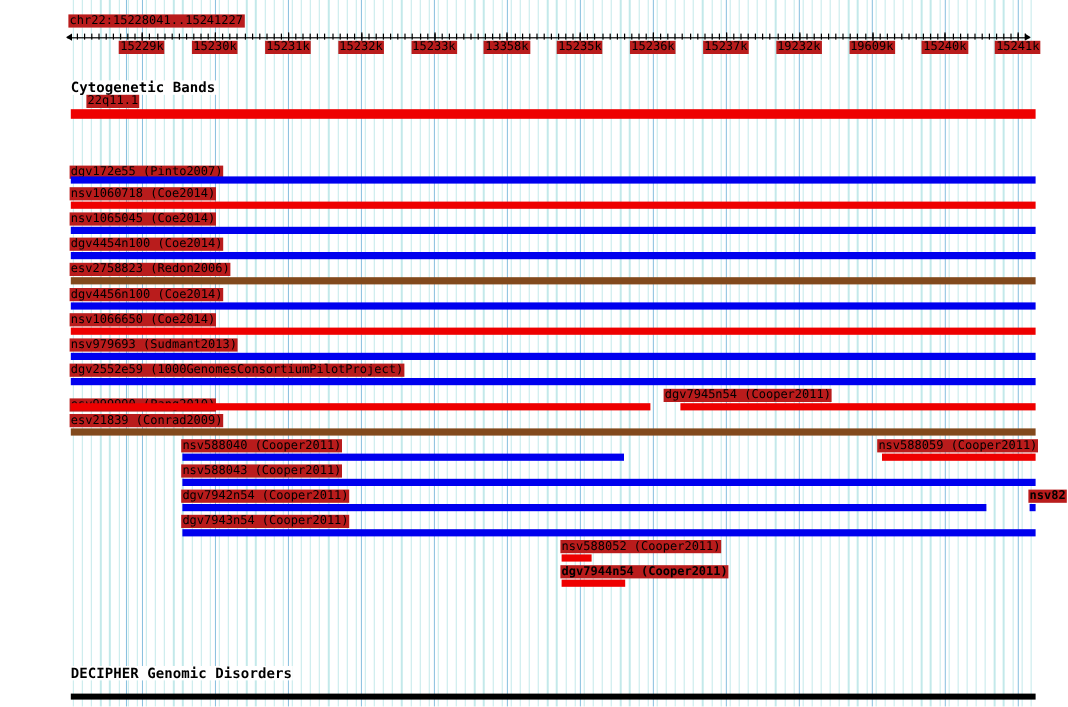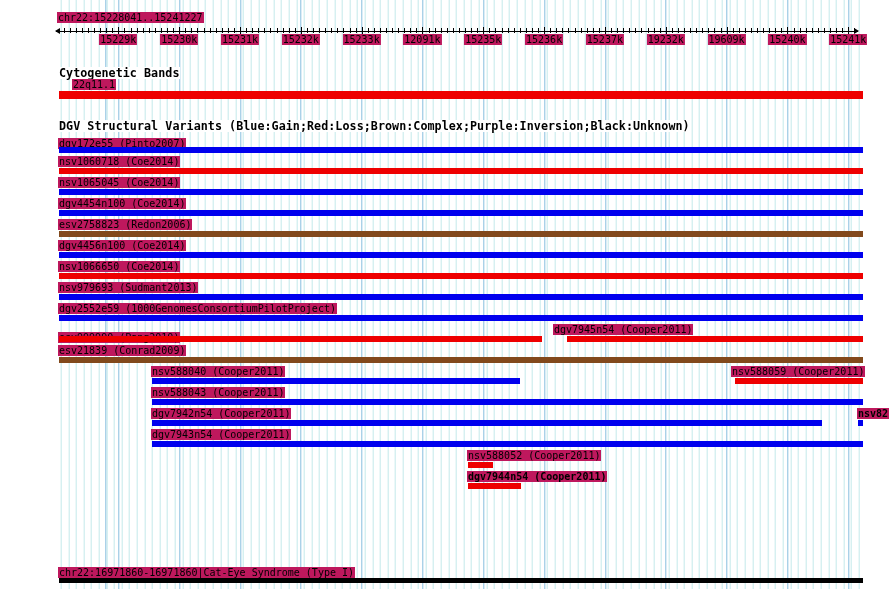--- a/index.html
+++ b/index.html
@@ -10,21 +10,21 @@
   
   .grid{
     position:absolute;left:59px;top:0;width:804px;height:589px;
     background-image:
       repeating-linear-gradient(90deg, var(--grid-major) 0 1px, transparent 1px 60.83px),
       repeating-linear-gradient(90deg, var(--grid-light) 0 1px, transparent 1px 7.6px);
     background-position:59.3px 0, 1.7px 0;
   }
   .txt{
     position:absolute;font:10px/11px "DejaVu Sans Mono",monospace;
-    background:#be185d;white-space:pre;padding:0 1px;
+    background:#b91c1c;white-space:pre;padding:0 1px;
   }
   .hdr{
     position:absolute;font:bold 11.7px/12px "DejaVu Sans Mono",monospace;
     background:#fff;white-space:pre;padding:0 1px;letter-spacing:0.05px;
   }
   .bar{position:absolute;height:6px;}
   .axis{position:absolute;left:56px;top:31px;width:802px;height:1px;background:#000;}
   .tick{position:absolute;width:1px;background:#000;}
   .ticklabel{transform:translateX(-50%);}
   .arrow{position:absolute;width:0;height:0;border-top:3px solid transparent;border-bottom:3px solid transparent;}
@@ -177,42 +177,41 @@
       <div class="txt ticklabel" style="left: 118.3px; top: 34px;">15229k</div>
       <div class="tick" style="left: 179.2px; top: 27px; height: 7px;"></div>
       <div class="txt ticklabel" style="left: 179.2px; top: 34px;">15230k</div>
       <div class="tick" style="left: 240px; top: 27px; height: 7px;"></div>
       <div class="txt ticklabel" style="left: 240px; top: 34px;">15231k</div>
       <div class="tick" style="left: 300.8px; top: 27px; height: 7px;"></div>
       <div class="txt ticklabel" style="left: 300.8px; top: 34px;">15232k</div>
       <div class="tick" style="left: 361.6px; top: 27px; height: 7px;"></div>
       <div class="txt ticklabel" style="left: 361.6px; top: 34px;">15233k</div>
       <div class="tick" style="left: 422.4px; top: 27px; height: 7px;"></div>
-      <div class="txt ticklabel" style="left: 422.4px; top: 34px;">12091k</div>
+      <div class="txt ticklabel" style="left: 422.4px; top: 34px;">13358k</div>
       <div class="tick" style="left: 483.3px; top: 27px; height: 7px;"></div>
       <div class="txt ticklabel" style="left: 483.3px; top: 34px;">15235k</div>
       <div class="tick" style="left: 544.1px; top: 27px; height: 7px;"></div>
       <div class="txt ticklabel" style="left: 544.1px; top: 34px;">15236k</div>
       <div class="tick" style="left: 604.9px; top: 27px; height: 7px;"></div>
       <div class="txt ticklabel" style="left: 604.9px; top: 34px;">15237k</div>
       <div class="tick" style="left: 665.7px; top: 27px; height: 7px;"></div>
       <div class="txt ticklabel" style="left: 665.7px; top: 34px;">19232k</div>
       <div class="tick" style="left: 726.5px; top: 27px; height: 7px;"></div>
       <div class="txt ticklabel" style="left: 726.5px; top: 34px;">19609k</div>
       <div class="tick" style="left: 787.4px; top: 27px; height: 7px;"></div>
       <div class="txt ticklabel" style="left: 787.4px; top: 34px;">15240k</div>
       <div class="tick" style="left: 848.2px; top: 27px; height: 7px;"></div>
       <div class="txt ticklabel" style="left: 848.2px; top: 34px;">15241k</div>
     </div>
 
   <div class="hdr" style="left:58px;top:67px;">Cytogenetic Bands</div>
   <div class="txt" style="left:72px;top:79px;">22q11.1</div>
   <div class="bar" id="cyto-bar" style="left: 59px; top: 91px; width: 804px; height: 8px; background: rgb(238, 0, 0);"></div>
 
-  <div class="hdr" style="left:58px;top:120px;">DGV Structural Variants (Blue:Gain;Red:Loss;Brown:Complex;Purple:Inversion;Black:Unknown)</div>
   <div id="dgv-rows">
       <div class="txt" style="left: 58px; top: 138px;">dgv172e55 (Pinto2007)</div>
       <div class="bar" style="left: 59px; top: 147px; width: 804px; height: 6px; background: rgb(0, 0, 238);"></div>
       <div class="txt" style="left: 58px; top: 156px;">nsv1060718 (Coe2014)</div>
       <div class="bar" style="left: 59px; top: 168px; width: 804px; height: 6px; background: rgb(238, 0, 0);"></div>
       <div class="txt" style="left: 58px; top: 177px;">nsv1065045 (Coe2014)</div>
       <div class="bar" style="left: 59px; top: 189px; width: 804px; height: 6px; background: rgb(0, 0, 238);"></div>
       <div class="txt" style="left: 58px; top: 198px;">dgv4454n100 (Coe2014)</div>
       <div class="bar" style="left: 59px; top: 210px; width: 804px; height: 6px; background: rgb(0, 0, 238);"></div>
       <div class="txt" style="left: 58px; top: 219px;">esv2758823 (Redon2006)</div>
@@ -242,15 +241,15 @@
       <div class="txt" style="left: 857px; top: 408px; font-weight: bold;">nsv82</div>
       <div class="bar" style="left: 858px; top: 420px; width: 5px; height: 6px; background: rgb(0, 0, 238);"></div>
       <div class="txt" style="left: 151px; top: 429px;">dgv7943n54 (Cooper2011)</div>
       <div class="bar" style="left: 152px; top: 441px; width: 711px; height: 6px; background: rgb(0, 0, 238);"></div>
       <div class="txt" style="left: 467px; top: 450px;">nsv588052 (Cooper2011)</div>
       <div class="bar" style="left: 468px; top: 462px; width: 25px; height: 6px; background: rgb(238, 0, 0);"></div>
       <div class="txt" style="left: 467px; top: 471px; font-weight: bold;">dgv7944n54 (Cooper2011)</div>
       <div class="bar" style="left: 468px; top: 483px; width: 53px; height: 6px; background: rgb(238, 0, 0);"></div>
     </div>
 
-  <div class="txt" style="left:58px;top:567px;">chr22:16971860-16971860|Cat-Eye Syndrome (Type I)</div>
+  <div class="hdr" style="left:58px;top:555px;">DECIPHER Genomic Disorders</div>
   <div class="bar" id="decipher-bar" style="left: 59px; top: 578px; width: 804px; height: 5px; background: rgb(0, 0, 0);"></div>
 </div>
 
 </body></html>

